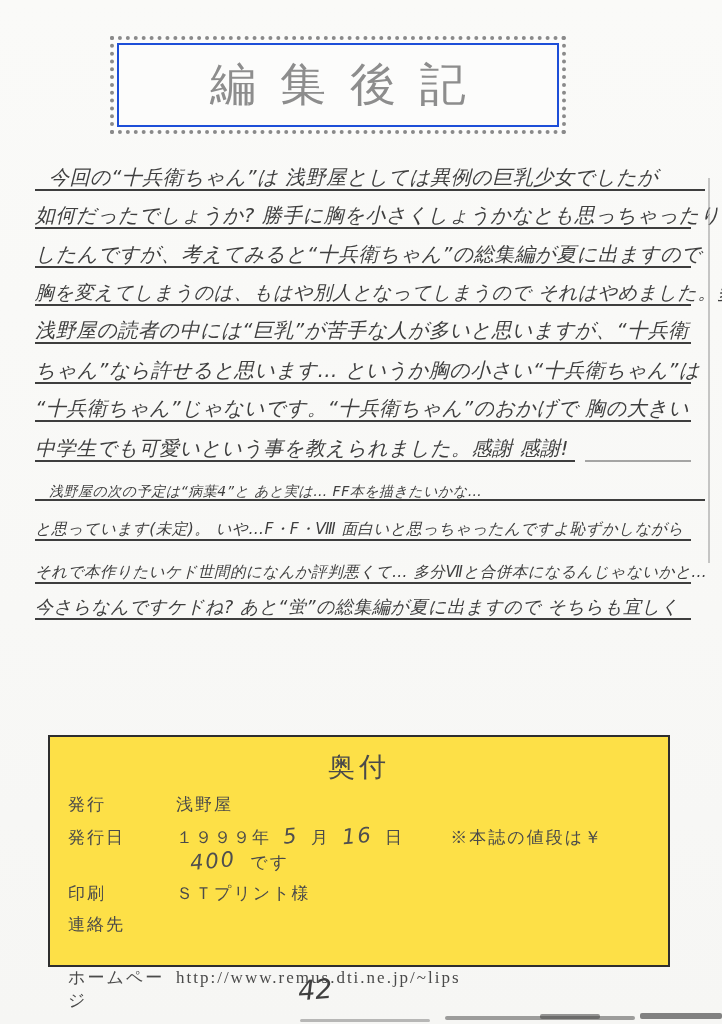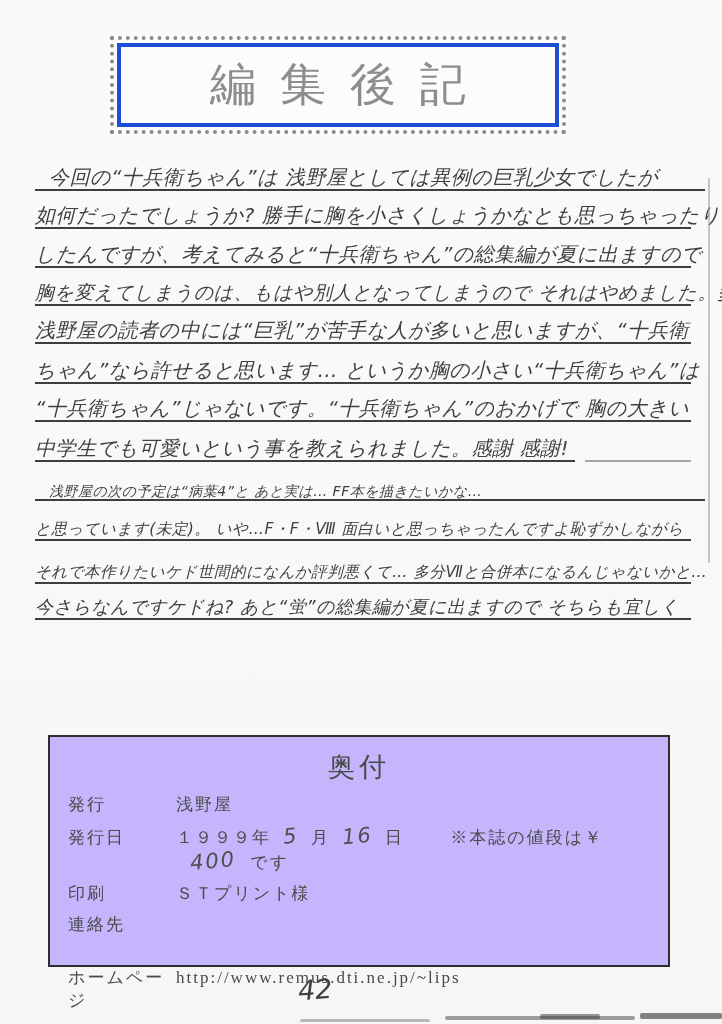--- a/index.html
+++ b/index.html
@@ -7,21 +7,21 @@
     width:722px;height:1024px;position:relative;overflow:hidden;
     background:linear-gradient(180deg,#fafaf8 0%,#f8f8f6 60%,#f6f6f4 100%);
     font-family:"Liberation Serif","DejaVu Serif",serif;
   }
   
   .title-box{
     position:absolute;left:110px;top:36px;width:448px;height:90px;
     border:4px dotted #8a8a8a;background:#fcfcfb;
   }
   .title-inner{
-    position:absolute;inset:3px;border:4px solid #1d4ed8;
+    position:absolute;inset:3px;border:2px solid #1d4ed8;
     display:flex;align-items:center;justify-content:center;
   }
   .title-text{
     font-size:46px;color:#8d8d8d;letter-spacing:0.52em;margin-right:-0.52em;
     font-family:"Liberation Serif","DejaVu Serif",serif;font-weight:400;
   }
   
   .manuscript{position:absolute;left:0;top:0;width:722px;height:700px;}
   .hl{
     position:absolute;left:35px;width:656px;height:38px;
@@ -42,21 +42,21 @@
   .dash8{position:absolute;left:585px;top:460px;width:106px;height:2px;background:#3e3e3e;opacity:.45;}
   .l9{top:461px;padding-left:14px;font-size:14px;}
   .l10{top:501px;font-size:15.5px;}
   .l11{top:544px;font-size:15.5px;}
   .l12{top:580px;font-size:18px;}
   .l13{top:619px;width:620px;font-size:18px;justify-content:space-between;padding-right:36px;}
   .sig{font-size:17px;}
   
   .colophon{
     position:absolute;left:48px;top:735px;width:618px;height:228px;
-    border:2px solid #2e2e2e;background:#c4b5fd;color:#4a4a4a;
+    border:2px solid #2e2e2e;background:#fde047;color:#4a4a4a;
   }
   .col-title{
     text-align:center;margin-top:12px;font-size:27px;color:#4a4a4a;
     letter-spacing:4px;
   }
   .col-row{
     display:flex;align-items:baseline;padding:0 18px;margin-top:8px;
     font-size:17px;letter-spacing:2px;
   }
   .col-row .lbl{width:108px;flex:0 0 108px;}

